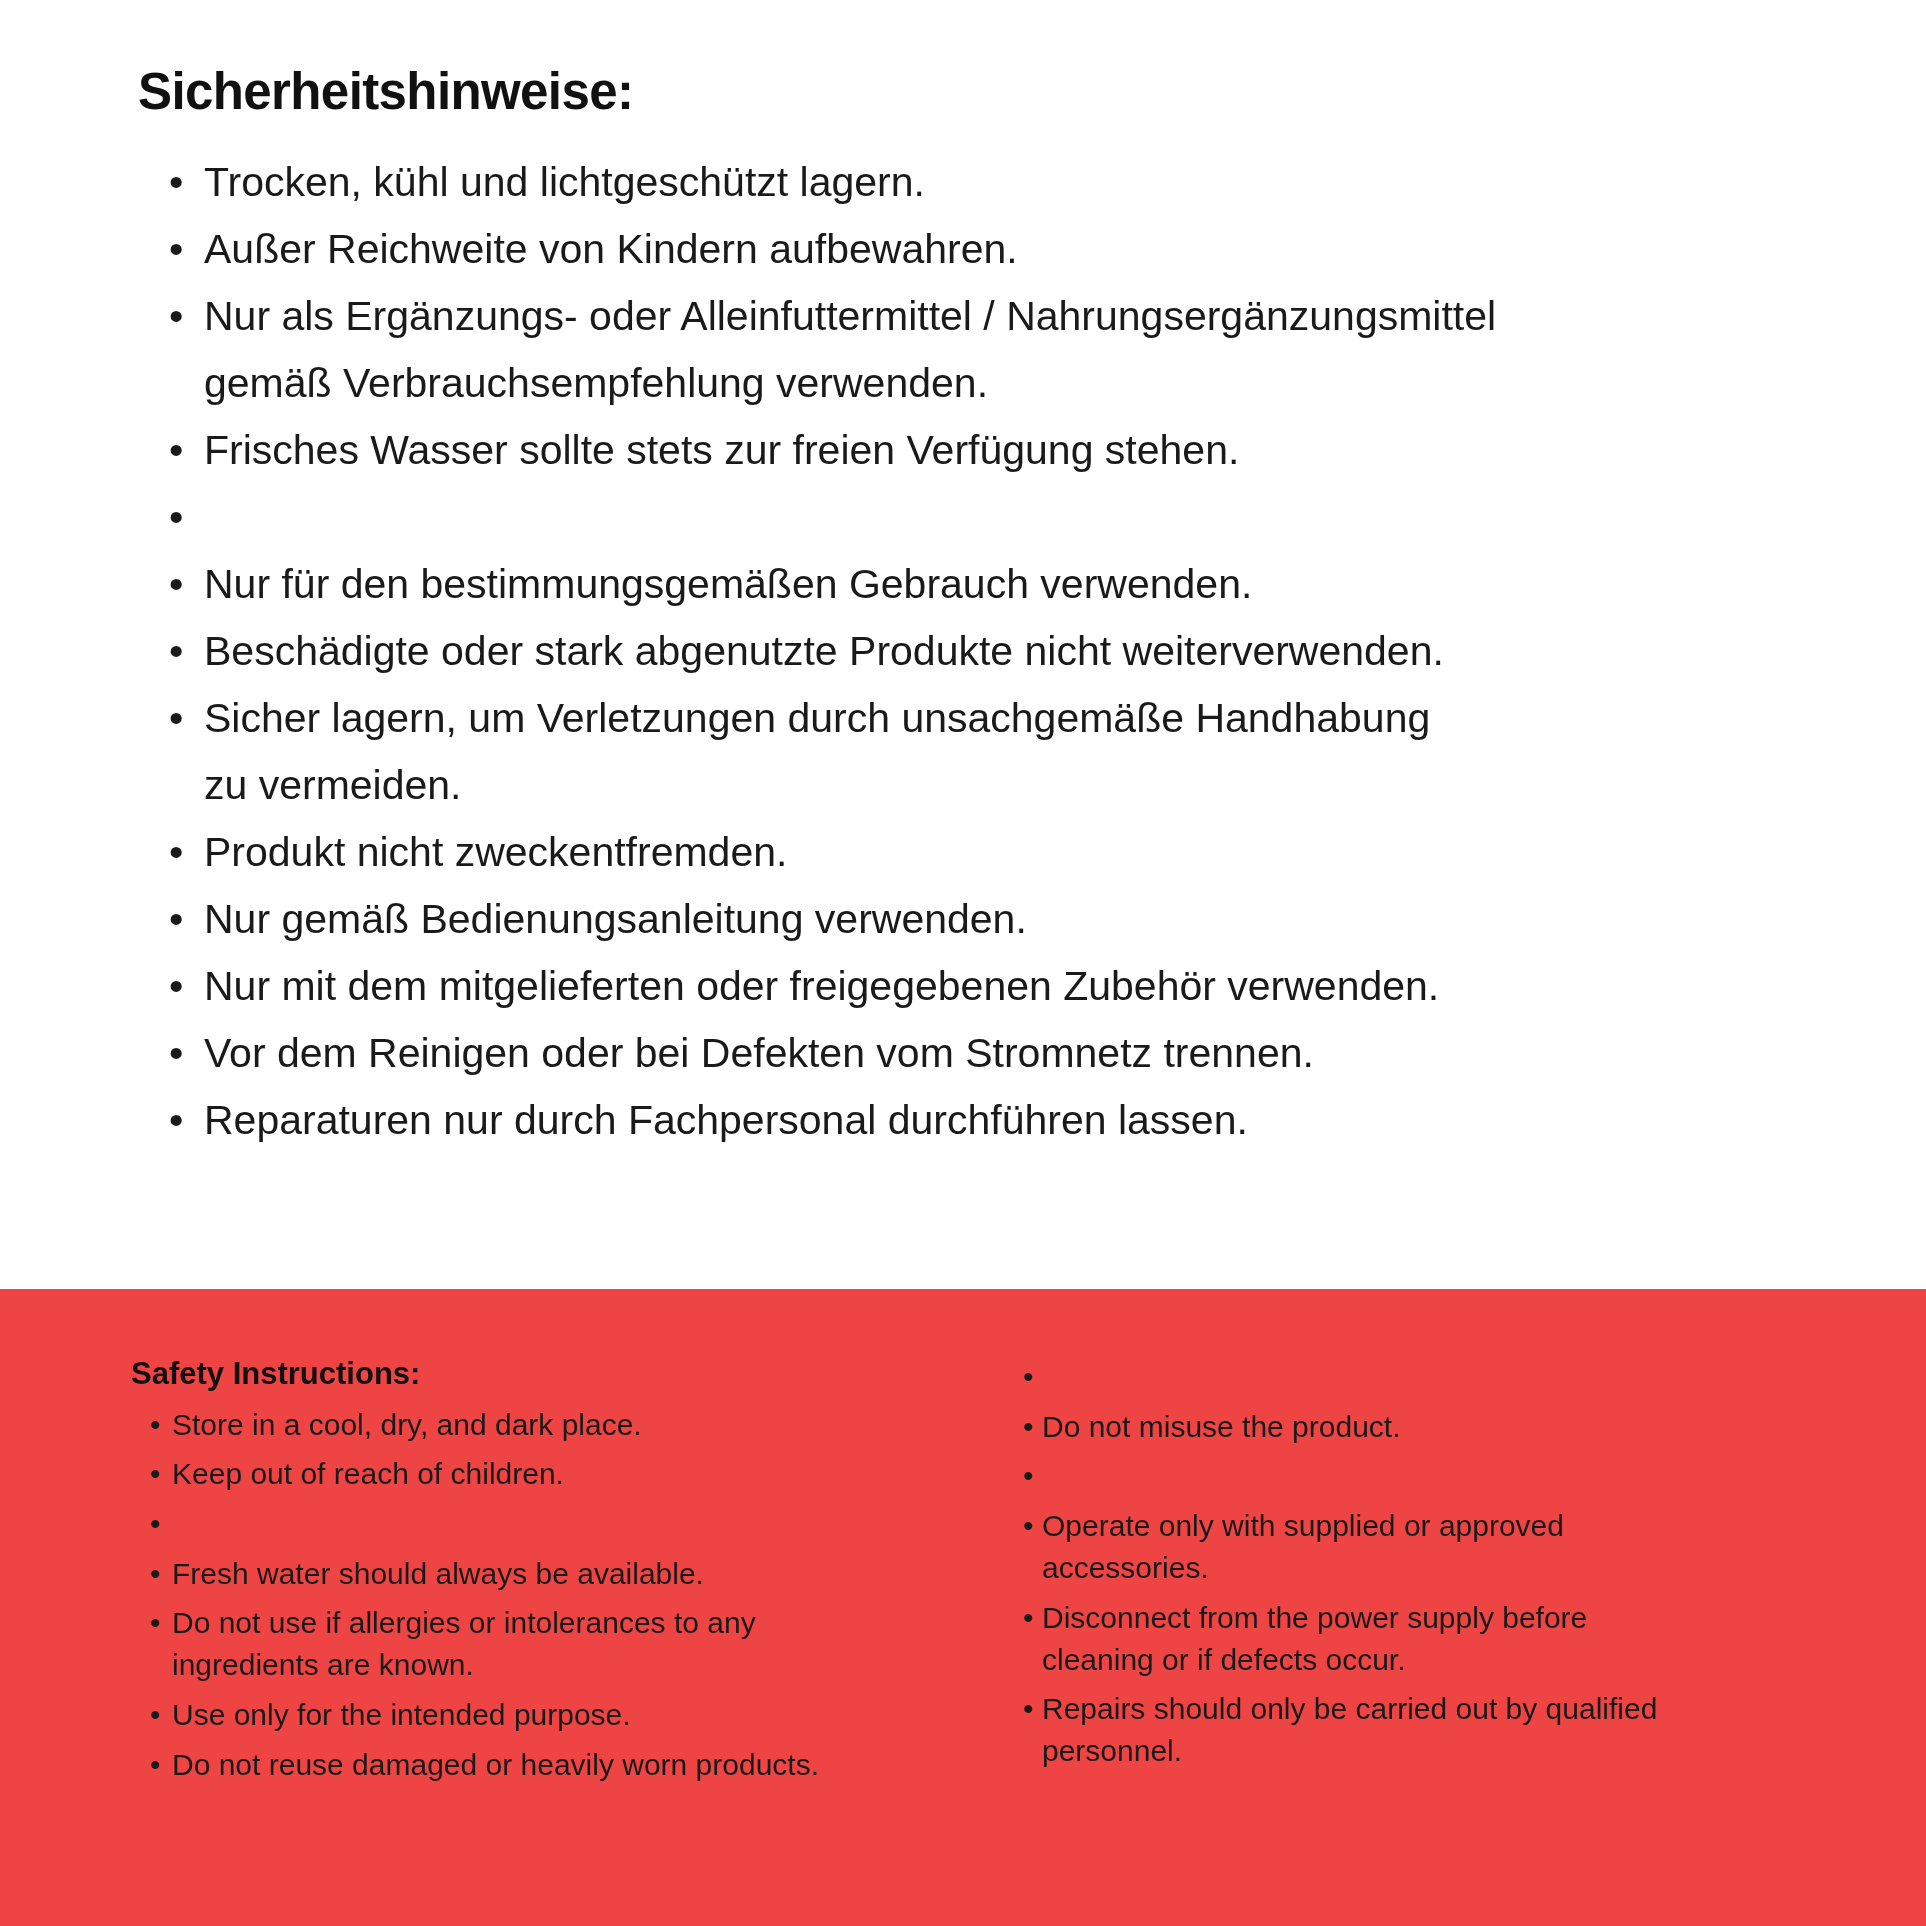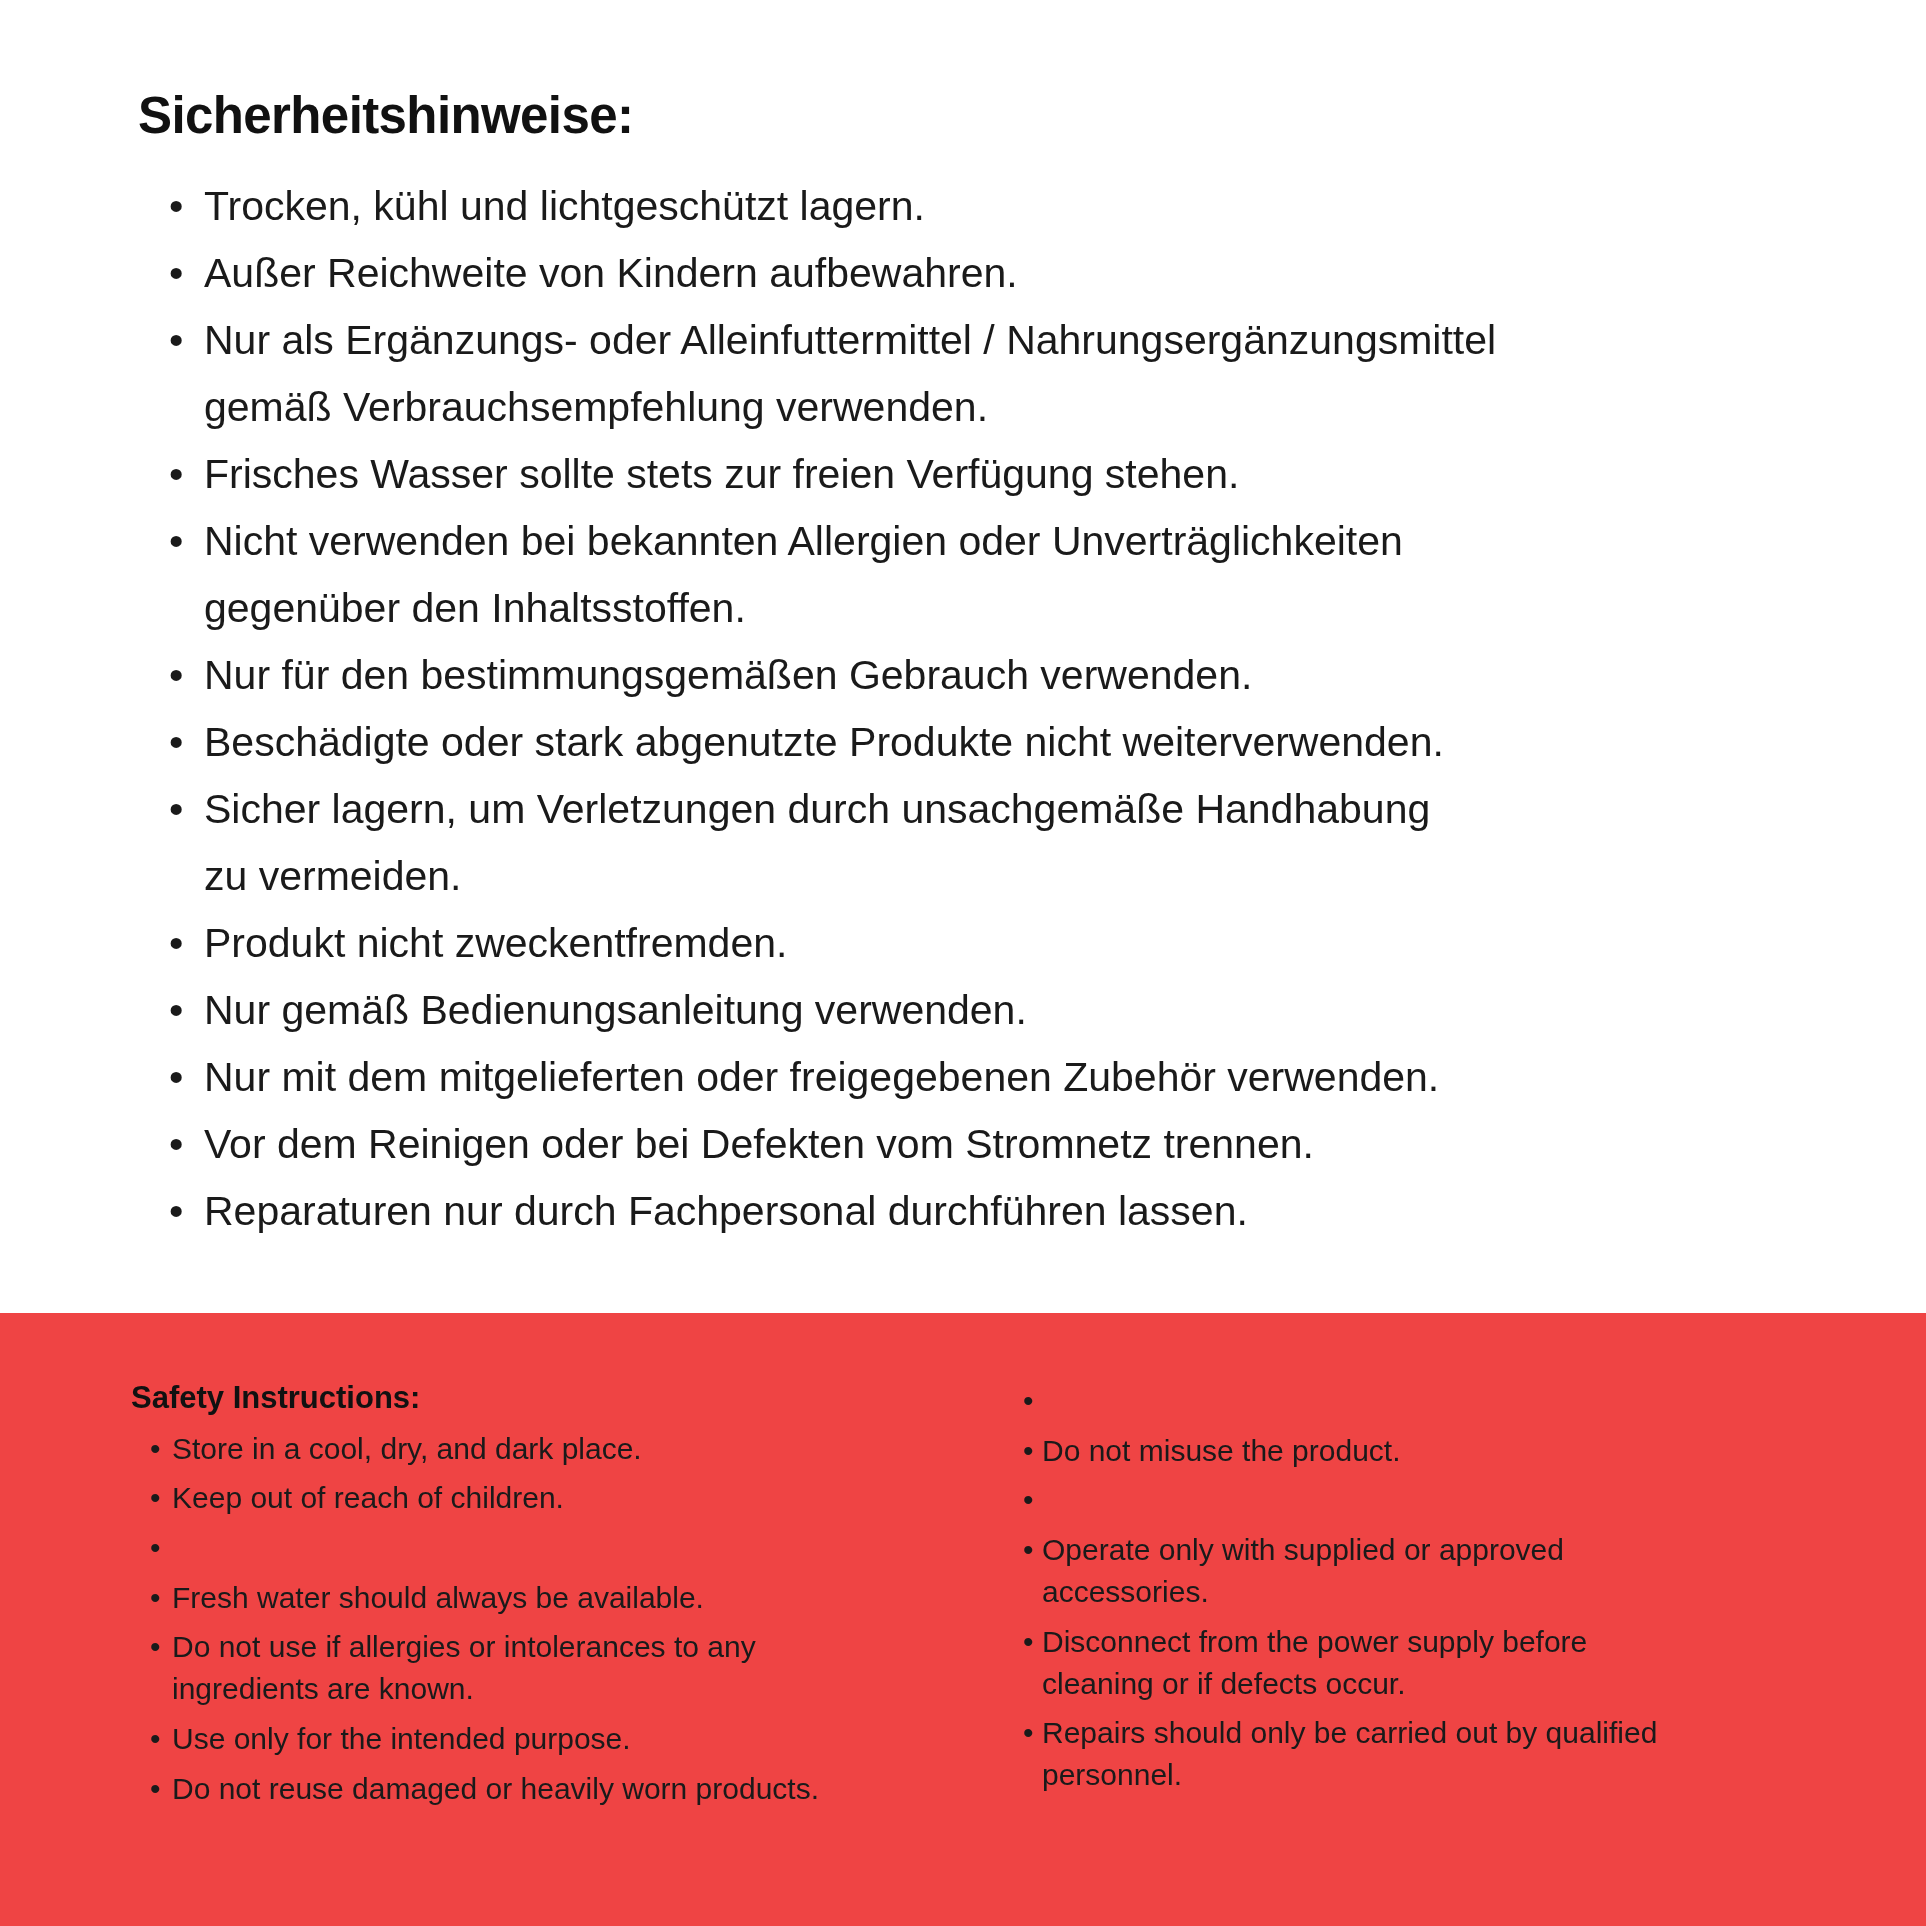--- a/index.html
+++ b/index.html
@@ -8,21 +8,21 @@
   }
   body {
     width: 1926px;
     height: 1926px;
     position: relative;
     background: #ffffff;
     color: #1a1a1a;
     font-family: "Liberation Sans", "DejaVu Sans", sans-serif;
     overflow: hidden;
   }
-  .sheet { position: absolute; inset: 0; margin-top: 24px; }
+  .sheet { position: absolute; inset: 0; }
 
   
   .de-section {
     position: absolute;
     left: 138px;
     top: 62px;
     width: 1734px;
   }
   .de-title {
     margin: 0;
@@ -96,22 +96,20 @@
           <span class="dot">•</span>
           <span class="bullet-text">Nur als Ergänzungs- oder Alleinfuttermittel / Nahrungsergänzungsmittel
 gemäß Verbrauchsempfehlung verwenden.</span>
         </li>
       <li>
           <span class="dot">•</span>
           <span class="bullet-text">Frisches Wasser sollte stets zur freien Verfügung stehen.</span>
         </li>
       <li>
           <span class="dot">•</span>
-          <span class="bullet-text">Nicht verwenden bei bekannten Allergien oder Unverträglichkeiten
-gegenüber den Inhaltsstoffen.</span>
         </li>
       <li>
           <span class="dot">•</span>
           <span class="bullet-text">Nur für den bestimmungsgemäßen Gebrauch verwenden.</span>
         </li>
       <li>
           <span class="dot">•</span>
           <span class="bullet-text">Beschädigte oder stark abgenutzte Produkte nicht weiterverwenden.</span>
         </li>
       <li>

